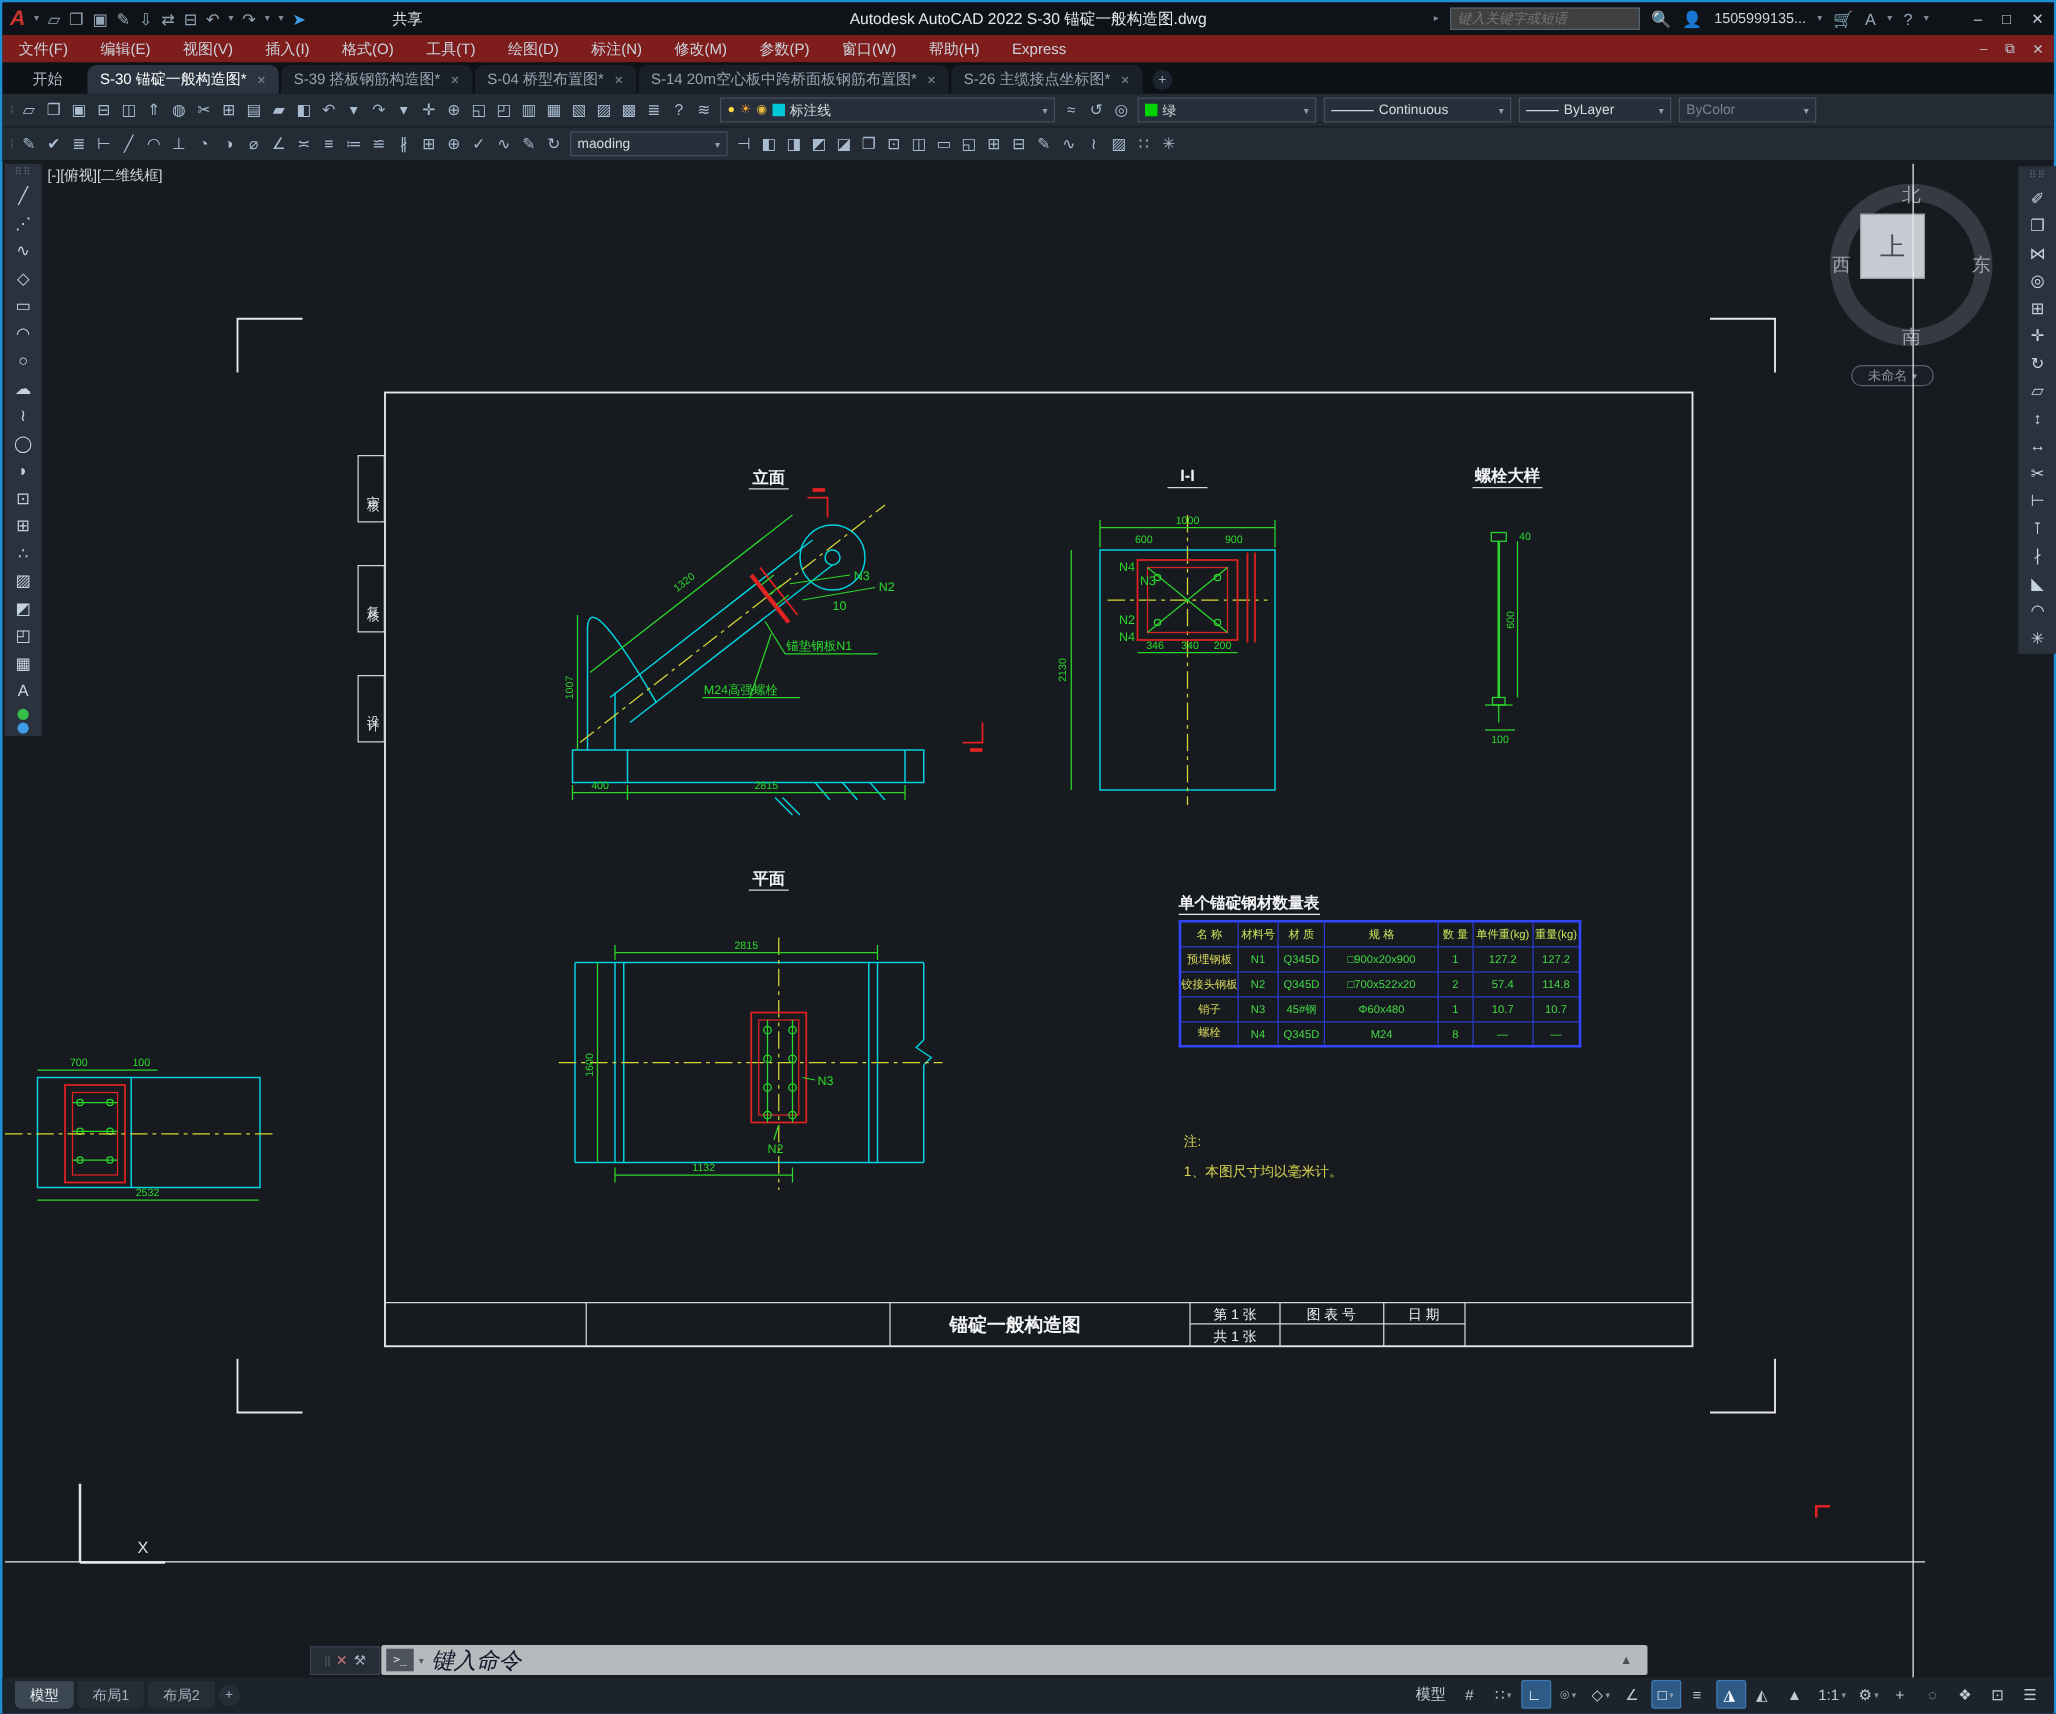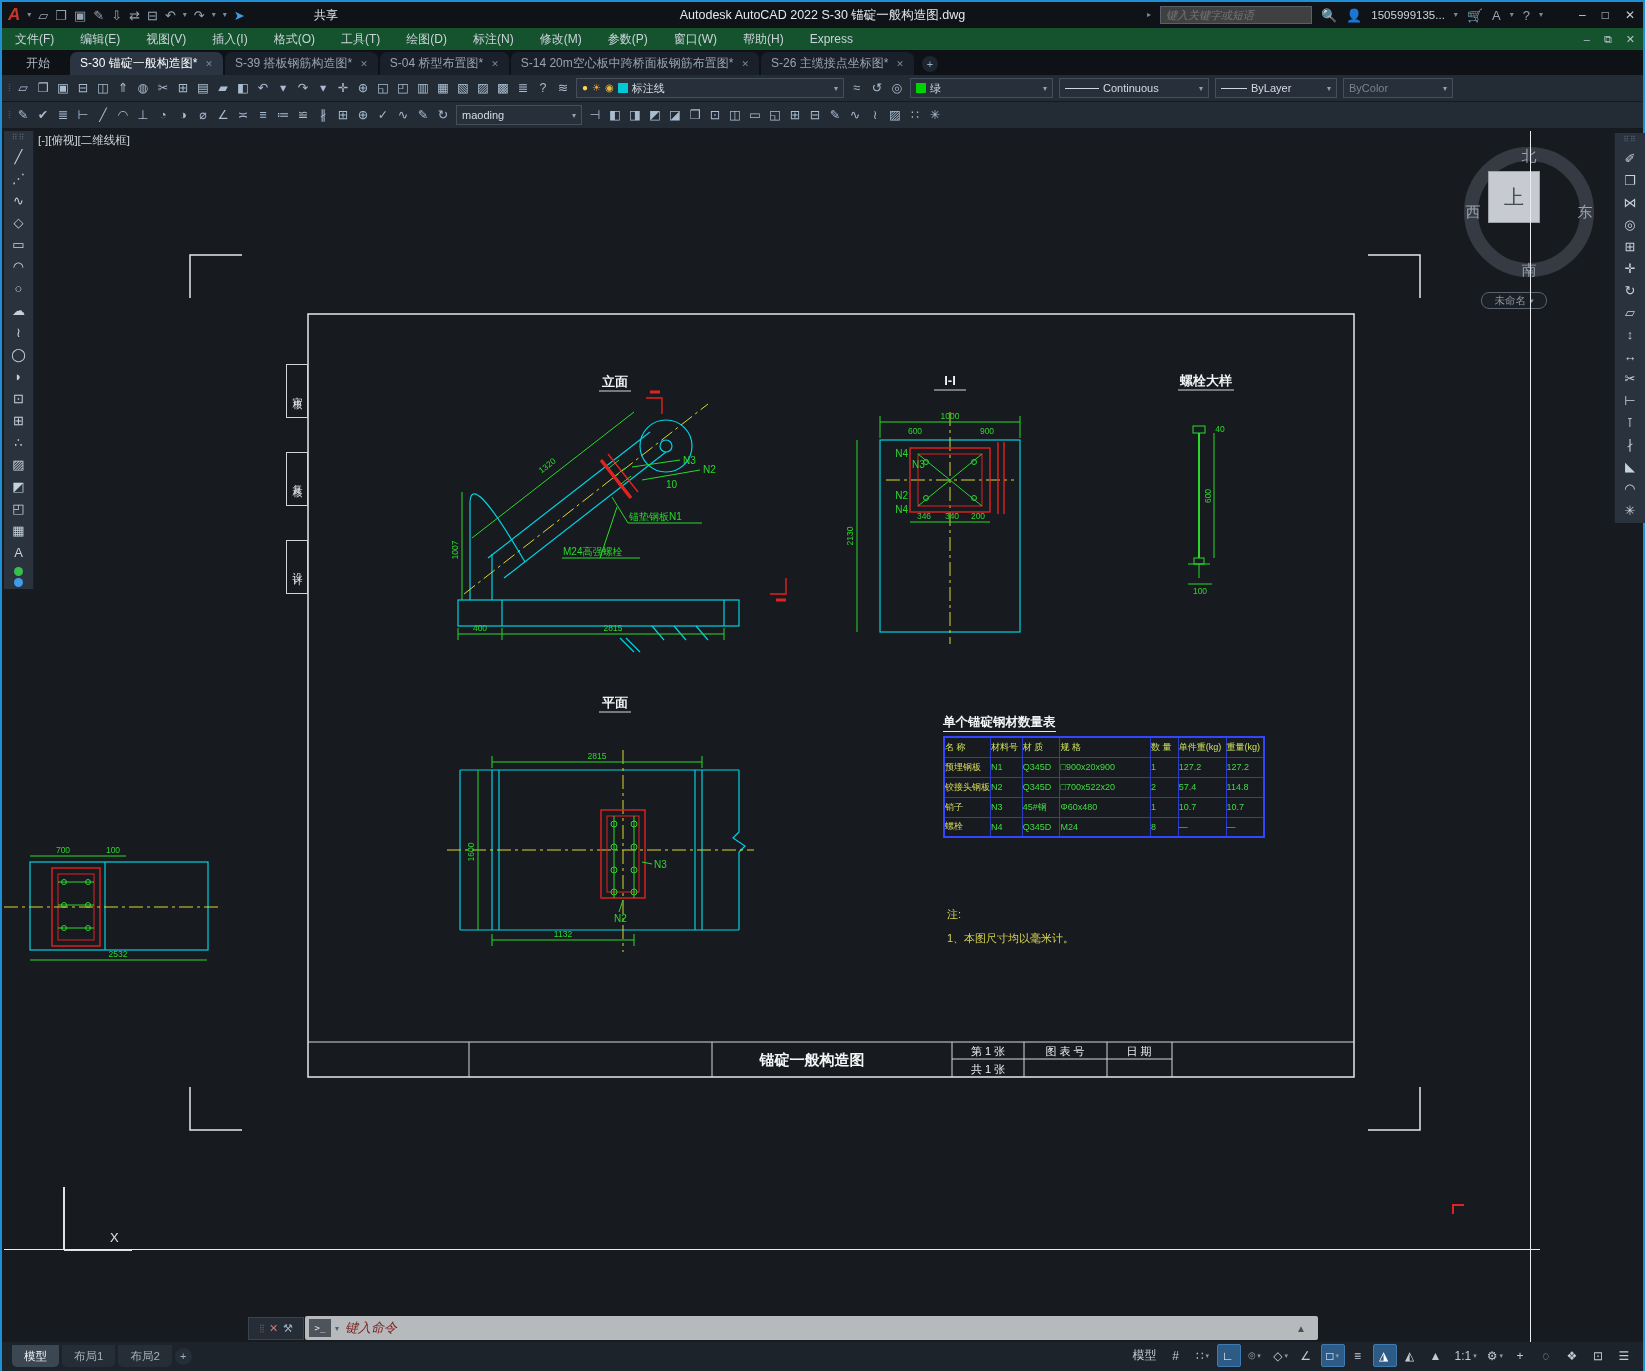--- a/index.html
+++ b/index.html
@@ -14,21 +14,21 @@
 .qicon.small{font-size:8px;color:#7d8b99}
 .qicon.blue{color:#3f9ce8}
 .share-lbl{color:#dfe4e9;font-size:12px}
 .tb-title{position:absolute;left:50%;top:0;transform:translateX(-50%);line-height:26px;color:#e4e8ec;font-size:12.5px;white-space:nowrap}
 .tb-right{position:absolute;right:100px;top:0;height:26px;display:flex;align-items:center;gap:9px}
 .searchbox{width:152px;height:18px;background:#404040;border:1px solid #55616e;color:#98a2ad;font-size:11px;font-style:italic;padding:0 5px;font-family:"Liberation Sans",sans-serif}
 .idtext{color:#cdd4da;font-size:11.5px}
 .wc{position:absolute;top:0;height:26px;display:flex;align-items:center;gap:16px;right:8px}
 .wc span{color:#c3ccd4;font-size:12px}
 
-.menubar{position:absolute;left:0;top:26px;width:100%;height:22px;background:#14532d;display:flex;z-index:10}
+.menubar{position:absolute;left:0;top:26px;width:100%;height:22px;background:#7f1d1d;display:flex;z-index:10}
 .menu-item{color:#ccd3db;font-size:12px;padding:0 13px;line-height:22px;cursor:default}
 .docwc{position:absolute;right:8px;top:26px;height:22px;display:flex;gap:14px;align-items:center;z-index:11}
 .docwc span{color:#b9c2cb;font-size:11px}
 
 .tabbar{position:absolute;left:0;top:48px;width:100%;height:25px;background:#0e1217;display:flex;align-items:flex-end;padding-left:14px;z-index:10}
 .ftab{height:23px;display:flex;align-items:center;padding:0 10px;margin-right:2px;border-radius:7px 7px 0 0;background:#19202a;color:#98a3ae;font-size:12px;white-space:nowrap}
 .ftab .close{margin-left:8px;font-size:9px;color:#7b8791}
 .ftab.active{background:#2b3541;color:#fdfdfd}
 .ftab.start{background:transparent;color:#aeb8c2}
 .newtab{width:16px;height:16px;border-radius:50%;background:#1d2530;color:#9fb0bd;font-size:11px;display:flex;align-items:center;justify-content:center;margin:0 0 3px 6px}
@@ -58,34 +58,34 @@
 .vpill{position:absolute;left:65px;top:150px;transform:translateX(-50%);width:66px;height:17px;border:1px solid #596270;border-radius:8px;color:#8b95a1;font-size:10.5px;display:flex;align-items:center;justify-content:center;gap:4px;background:rgba(30,36,44,.5)}
 .vpill .caret{font-size:7px}
 .cross-v{position:absolute;left:1528px;top:129px;width:1px;height:1212px;background:#e9edf0;z-index:7}
 .cross-h{position:absolute;left:2px;top:1247px;width:1536px;height:1px;background:#e9edf0;z-index:7}
 
 .stub{position:absolute;width:22px;border:1px solid #cfd4d8;color:#dfe3e6;font-size:10px;writing-mode:vertical-rl;display:flex;align-items:center;justify-content:center;letter-spacing:3px;z-index:3}
 .steel-table{position:absolute;left:941px;top:712px;width:322px;z-index:3}
 .steel-title{color:#f2f3f4;font-size:12.5px;font-weight:bold;margin-bottom:5px}
 .steel-title span{border-bottom:1px solid #e8e8e8;padding-bottom:2px}
 table.stl{border-collapse:collapse;width:322px;border:2px solid #3346ff}
-table.stl th,table.stl td{border:1px solid #2a3ccc;height:20px;text-align:left;font-weight:normal;font-size:9px;color:#43d943;white-space:nowrap}
+table.stl th,table.stl td{border:1px solid #2a3ccc;height:20px;text-align:center;font-weight:normal;font-size:9px;color:#43d943;white-space:nowrap}
 table.stl th{color:#cbe35a}
 table.stl td:first-child{color:#d9d95c}
 .notes{position:absolute;left:945px;top:900px;color:#d6d350;font-size:11px;line-height:24px;z-index:3}
 .cmdhist{position:absolute;left:305px;top:1226px;z-index:8}
 .cline{display:table;background:rgba(88,93,99,.88);color:#eceeee;font-family:"DejaVu Sans Mono",monospace;font-size:13.5px;padding:1px 7px;margin-bottom:5px;white-space:pre}
 .cmdchip{position:absolute;left:246px;top:1315px;width:56px;height:23px;background:#262d36;border:1px solid #3a4450;display:flex;align-items:center;justify-content:center;gap:5px;z-index:9}
 .cmdchip .x{color:#c97a7a;font-size:11px}
 .cmdchip .w{color:#9fb0bd;font-size:11px}
 .cmdchip .d{color:#5a6673;font-size:8px;letter-spacing:-1px}
 .cmdbar{position:absolute;left:303px;top:1314px;width:1013px;height:24px;background:#b6babd;border-radius:2px;display:flex;align-items:center;z-index:9}
 .cmdbar .prompt{width:22px;height:18px;background:#4d545c;color:#dfe3e6;font-size:9px;display:flex;align-items:center;justify-content:center;margin:0 4px 0 4px;font-family:"DejaVu Sans Mono",monospace}
 .cmdbar .pc{color:#565c63;font-size:8px;margin-right:6px}
-.cmdbar .ph{color:#7f1d1d;font-size:13px;font-style:italic}
+.cmdbar .ph{color:#0f172a;font-size:18px;font-style:italic}
 .cmdbar .up{margin-left:auto;margin-right:12px;color:#4a5055;font-size:10px}
 
 .bottombar{position:absolute;left:0;top:1340px;width:100%;height:29px;background:#1c232b;z-index:9}
 .laytabs{position:absolute;left:10px;top:1343px;display:flex;align-items:center;gap:3px;z-index:10}
 .ltab{height:22px;padding:0 12px;display:flex;align-items:center;font-size:11.5px;color:#a7b1bb;background:#252d37;border-radius:0 0 5px 5px}
 .ltab.active{background:#3c4754;color:#eef2f5}
 .lplus{width:17px;height:17px;border-radius:50%;background:#252d37;color:#9fb0bd;display:flex;align-items:center;justify-content:center;font-size:11px}
 .statusr{position:absolute;right:6px;top:1342px;display:flex;align-items:center;gap:2px;z-index:10}
 .si{height:23px;min-width:24px;padding:0 4px;display:flex;align-items:center;justify-content:center;gap:2px;color:#c2cbd4;font-size:12px;border-radius:2px}
 .si .caret{font-size:7px;color:#8d98a3}

